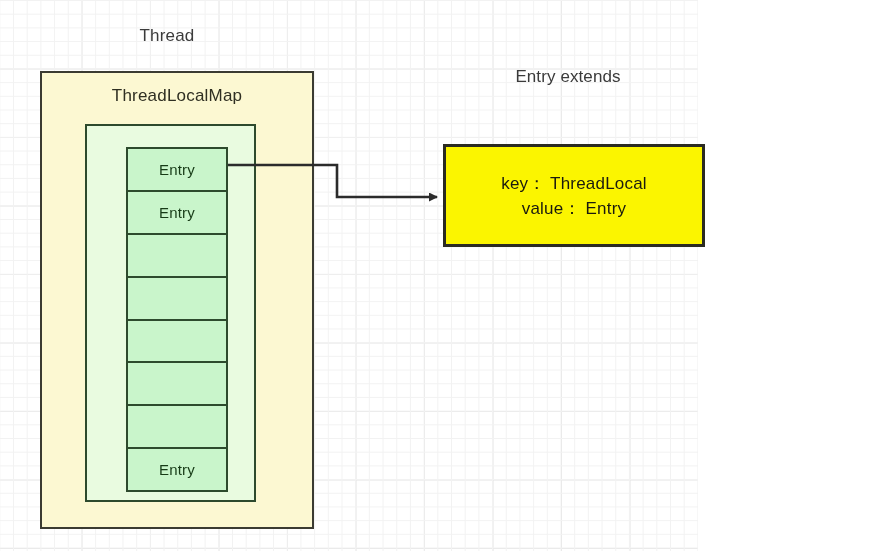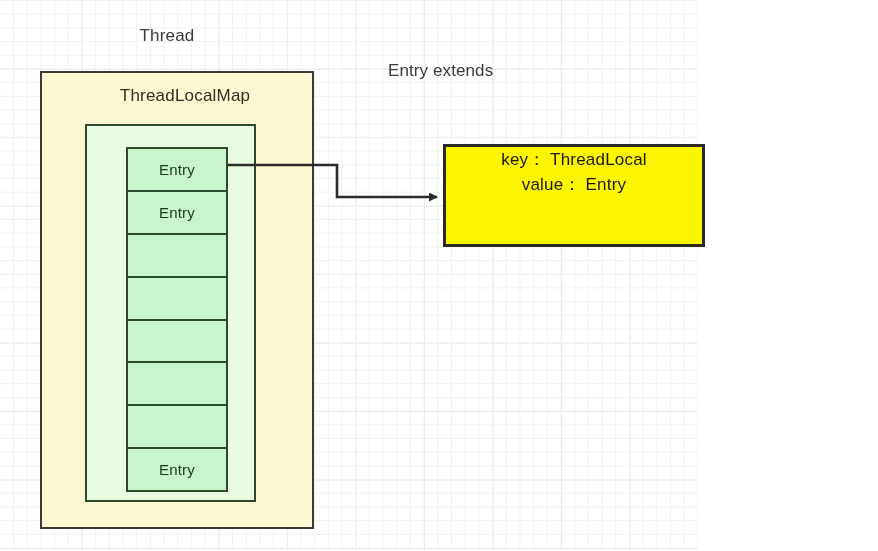--- a/index.html
+++ b/index.html
@@ -58,21 +58,20 @@
 
   .tlm-label {
     position: absolute;
     left: 40px;
     top: 86px;
     width: 274px;
     text-align: center;
     font-size: 17px;
     color: #2f2f22;
     letter-spacing: 0.2px;
-    padding-left: 8px;
   }
 
   
   .tlm-box {
     position: absolute;
     left: 85px;
     top: 124px;
     width: 171px;
     height: 378px;
     background: #e9fbe0;
@@ -113,41 +112,43 @@
     top: 0;
     width: 878px;
     height: 551px;
     pointer-events: none;
   }
 
   
   .entry-caption {
     position: absolute;
     left: 388px;
-    top: 58px;
+    top: 64px;
     width: 360px;
+    text-align: center;
     font-size: 17px;
     line-height: 25px;
     color: #3b3b3b;
     letter-spacing: 0.1px;
   }
 
   
   .entry-detail-box {
     position: absolute;
     left: 443px;
     top: 144px;
     width: 262px;
     height: 103px;
     background: #fbf500;
     border: 3px solid #2b2b22;
     box-sizing: border-box;
     display: flex;
     flex-direction: column;
     align-items: center;
+    justify-content: center;
   }
 
   .entry-detail-line {
     font-size: 17px;
     line-height: 25px;
     color: #1a1a0f;
     letter-spacing: 0.2px;
     white-space: pre;
   }
 </style>

